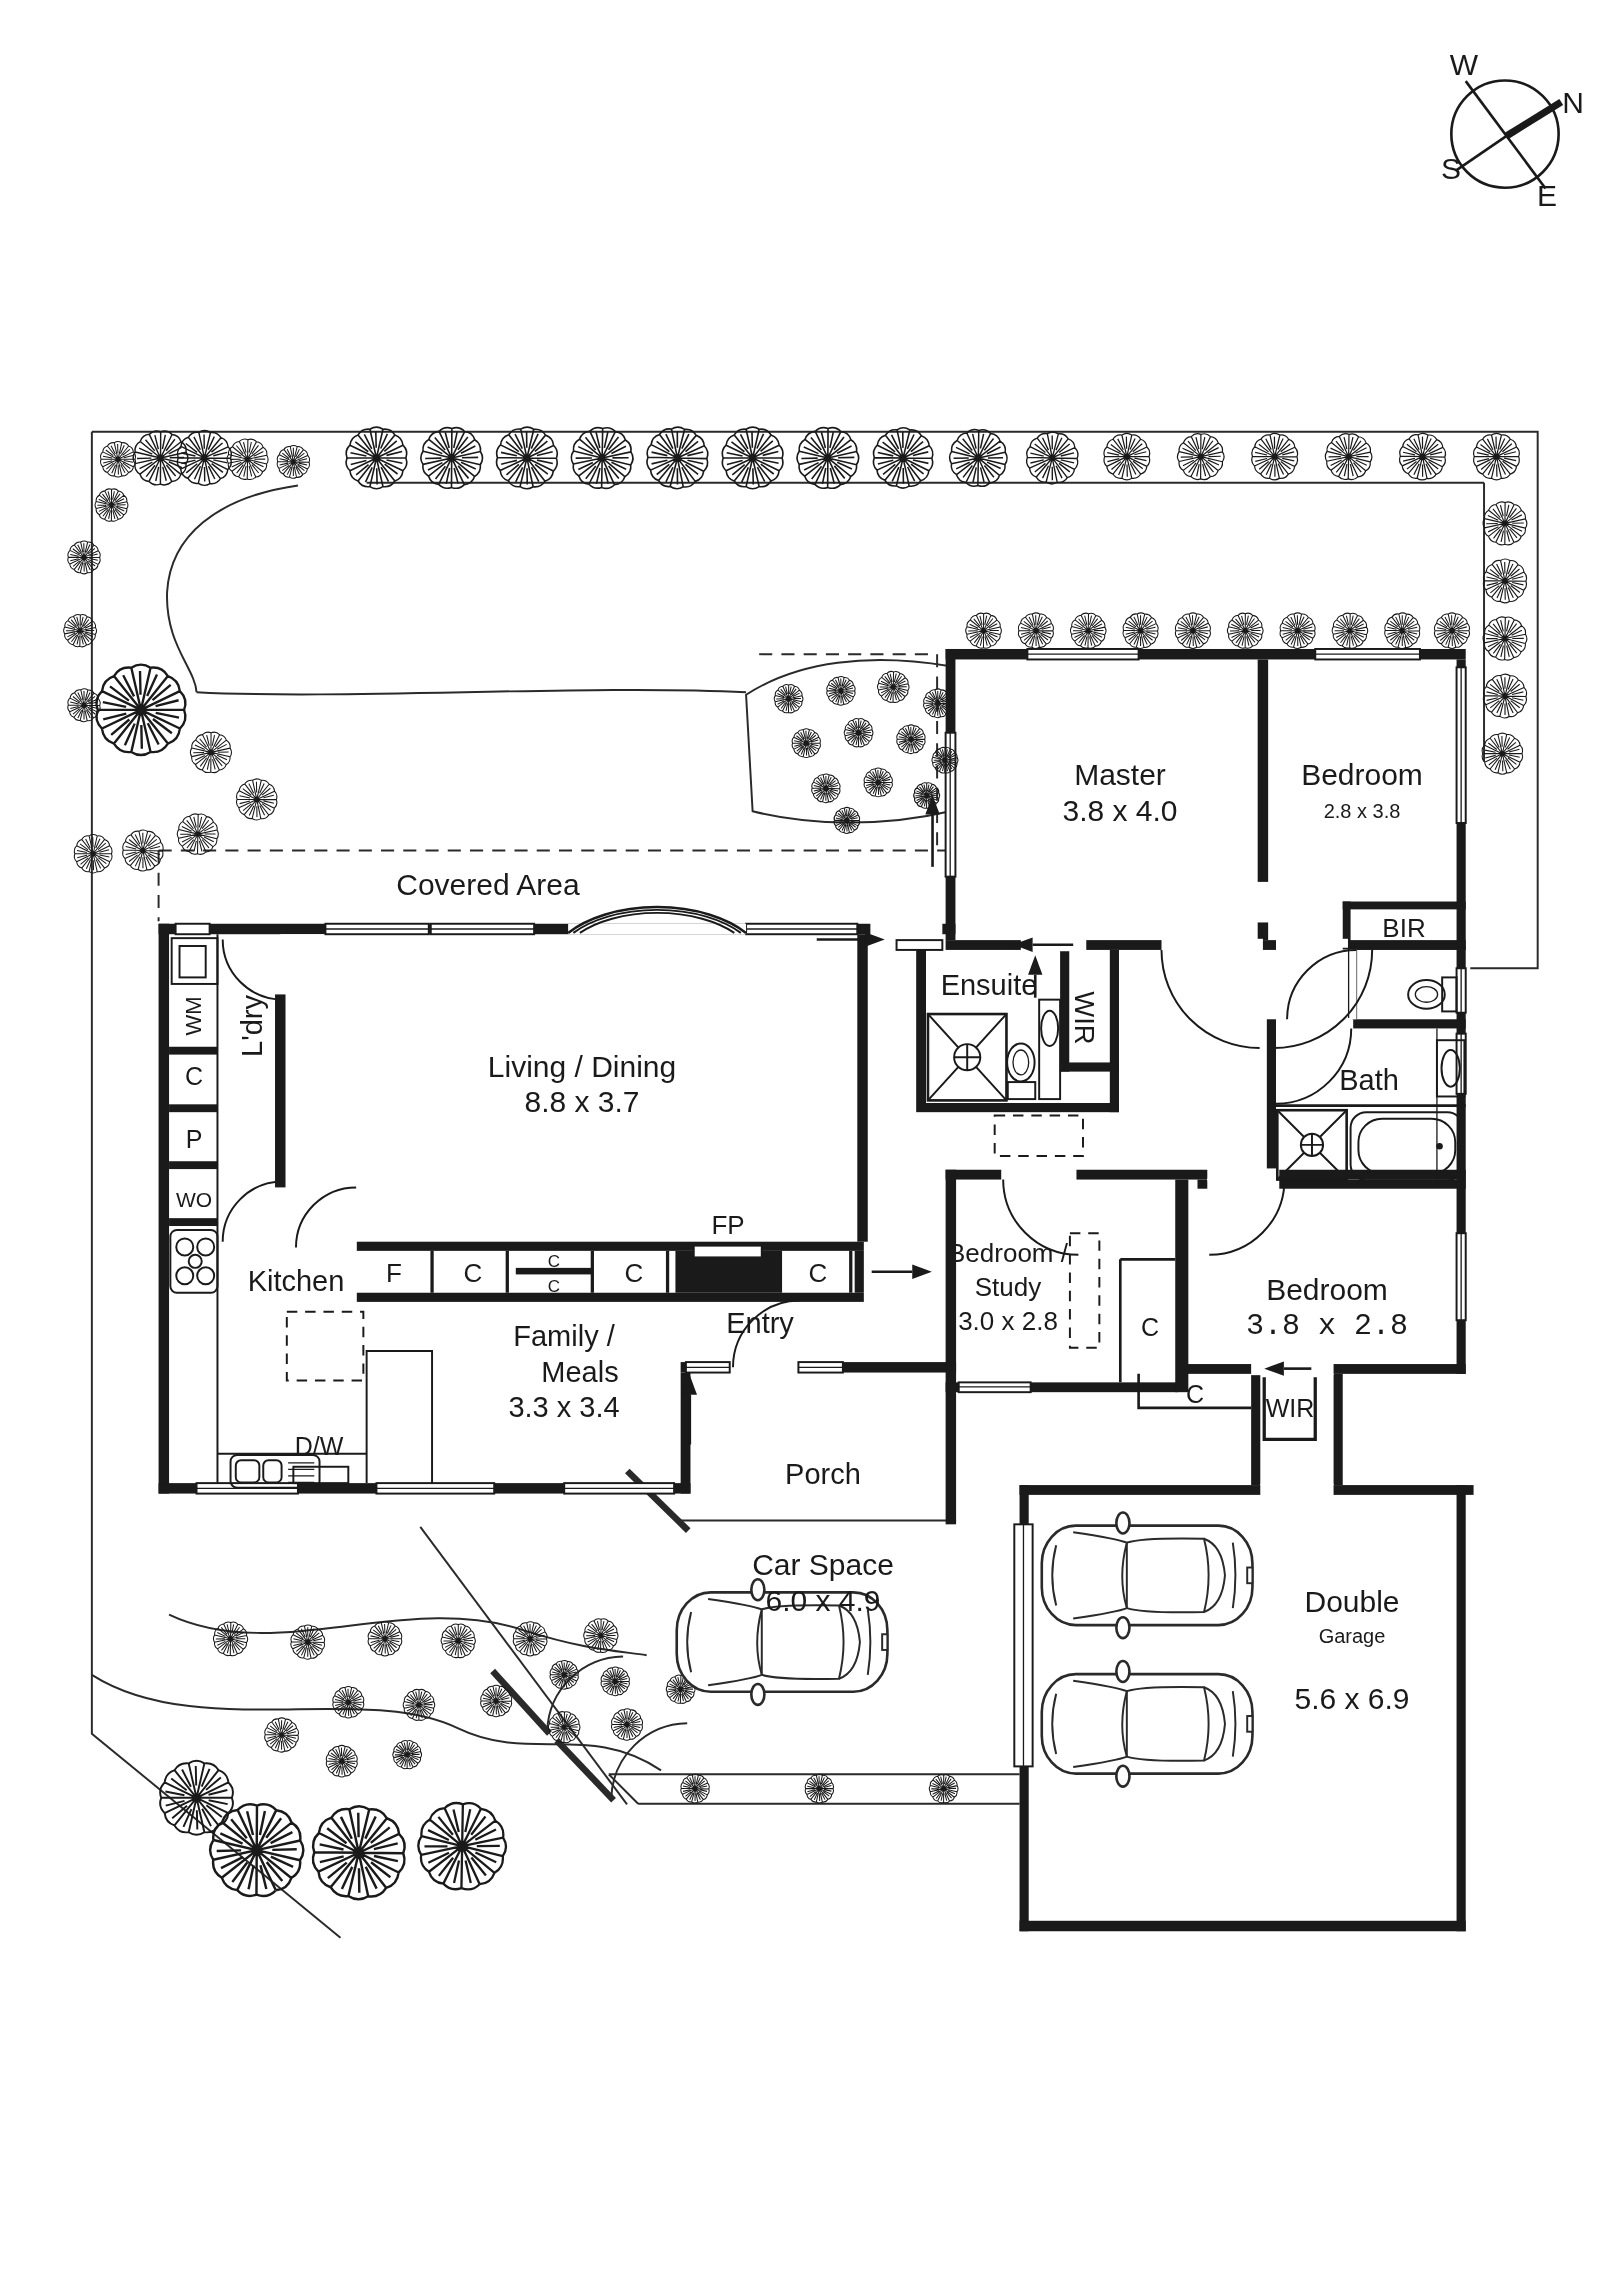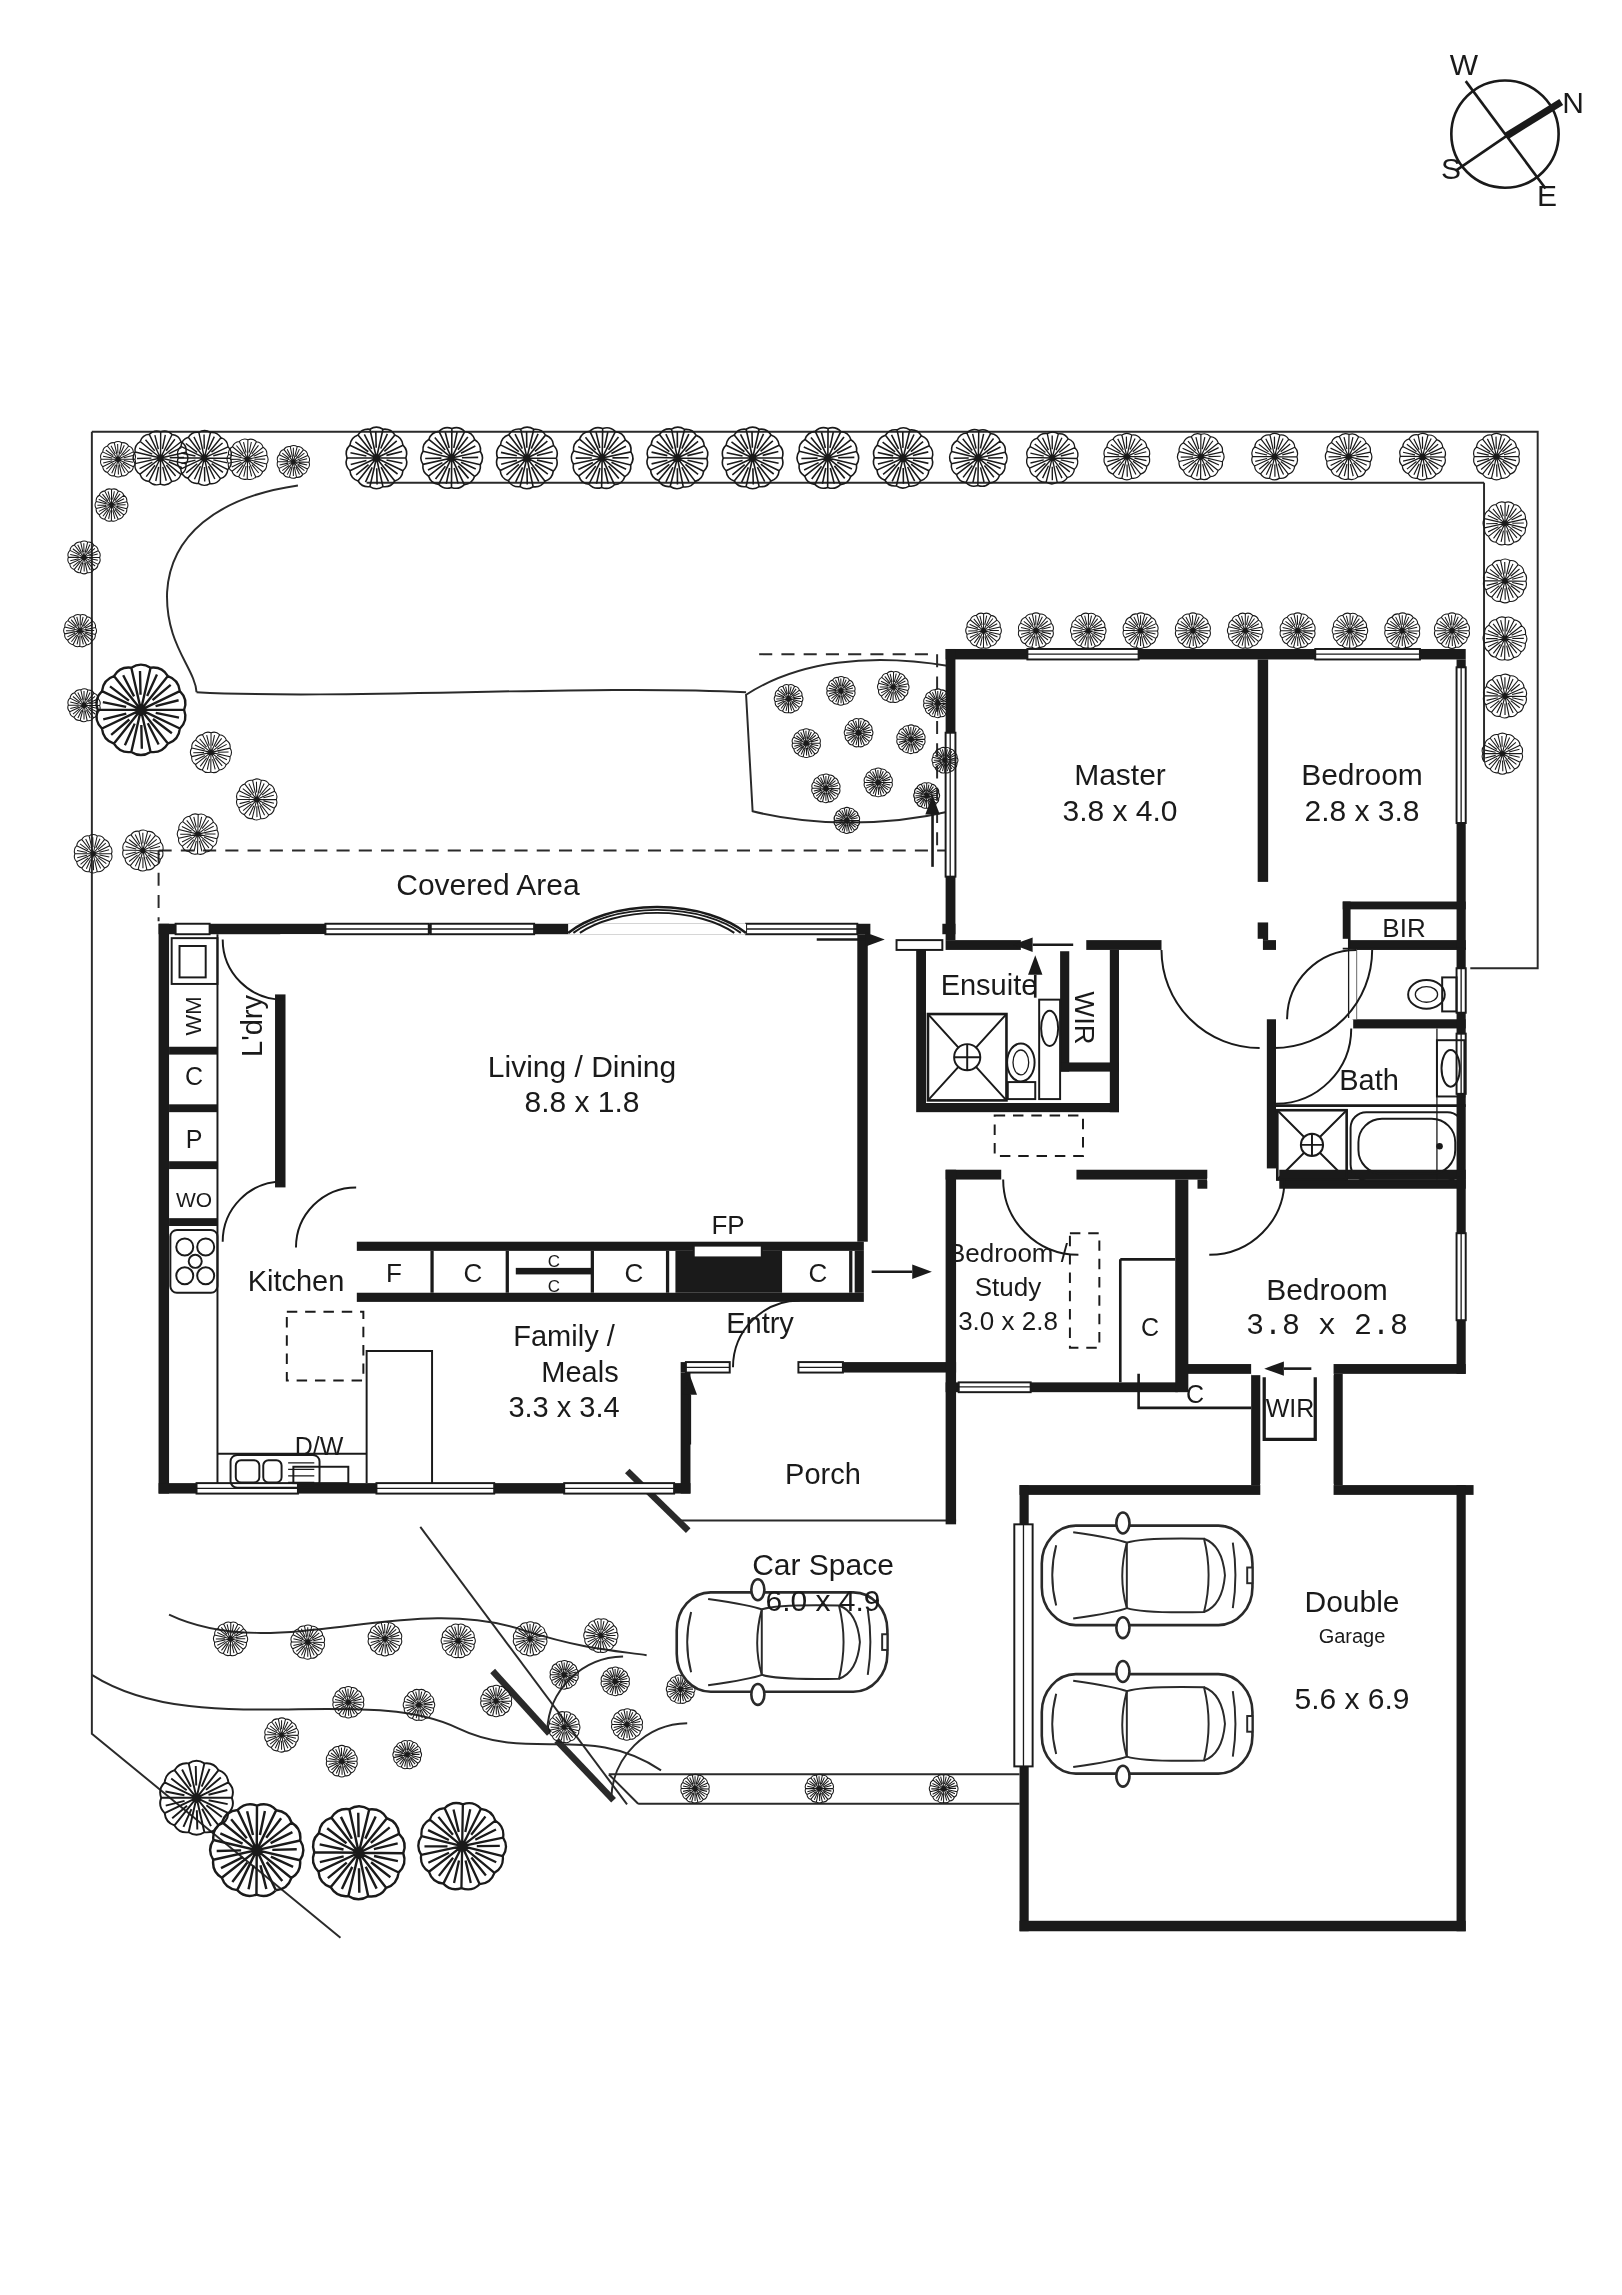--- a/index.html
+++ b/index.html
@@ -560,25 +560,25 @@
       <g>
         <line x1="2004" y1="2092" x2="1962" y2="2092" stroke="#1a1a1a" stroke-width="4"></line>
         <polygon points="1932,2092 1962,2081 1962,2103" fill="#1a1a1a"></polygon>
       </g>
     </g>
 </svg>
 
 <div id="labels">
     <div class="lbl" style="left: 488px; top: 885px; font-size: 30px;">Covered Area</div>
     <div class="lbl" style="left: 582px; top: 1067px; font-size: 30px;">Living / Dining</div>
-    <div class="lbl" style="left: 582px; top: 1102px; font-size: 30px;">8.8 x 1.8</div>
+    <div class="lbl" style="left: 582px; top: 1102px; font-size: 30px;">8.8 x 3.7</div>
     <div class="lbl" style="left: 1120px; top: 775px; font-size: 30px;">Master</div>
     <div class="lbl" style="left: 1120px; top: 811px; font-size: 30px;">3.8 x 4.0</div>
     <div class="lbl" style="left: 1362px; top: 775px; font-size: 30px;">Bedroom</div>
-    <div class="lbl" style="left: 1362px; top: 811px; font-size: 30px;">2.8 x 3.8</div>
+    <div class="lbl" style="left: 1362px; top: 811px; font-size: 20px;">2.8 x 3.8</div>
     <div class="lbl" style="left: 989px; top: 985px; font-size: 29px;">Ensuite</div>
     <div class="lbl rot90" style="left: 1084px; top: 1018px; font-size: 27.5px;">WIR</div>
     <div class="lbl" style="left: 1404px; top: 928px; font-size: 26px;">BIR</div>
     <div class="lbl" style="left: 1369px; top: 1080px; font-size: 29px;">Bath</div>
     <div class="lbl" style="left: 1008px; top: 1253px; font-size: 26px;">Bedroom /</div>
     <div class="lbl" style="left: 1008px; top: 1287px; font-size: 26px;">Study</div>
     <div class="lbl" style="left: 1008px; top: 1321px; font-size: 26px;">3.0 x 2.8</div>
     <div class="lbl" style="left: 1327px; top: 1290px; font-size: 30px;">Bedroom</div>
     <div class="lbl" style="left: 1327px; top: 1326px; font-size: 30px; font-family: Liberation Mono, monospace;">3.8 x 2.8</div>
     <div class="lbl" style="left: 1150px; top: 1327px; font-size: 25px;">C</div>

